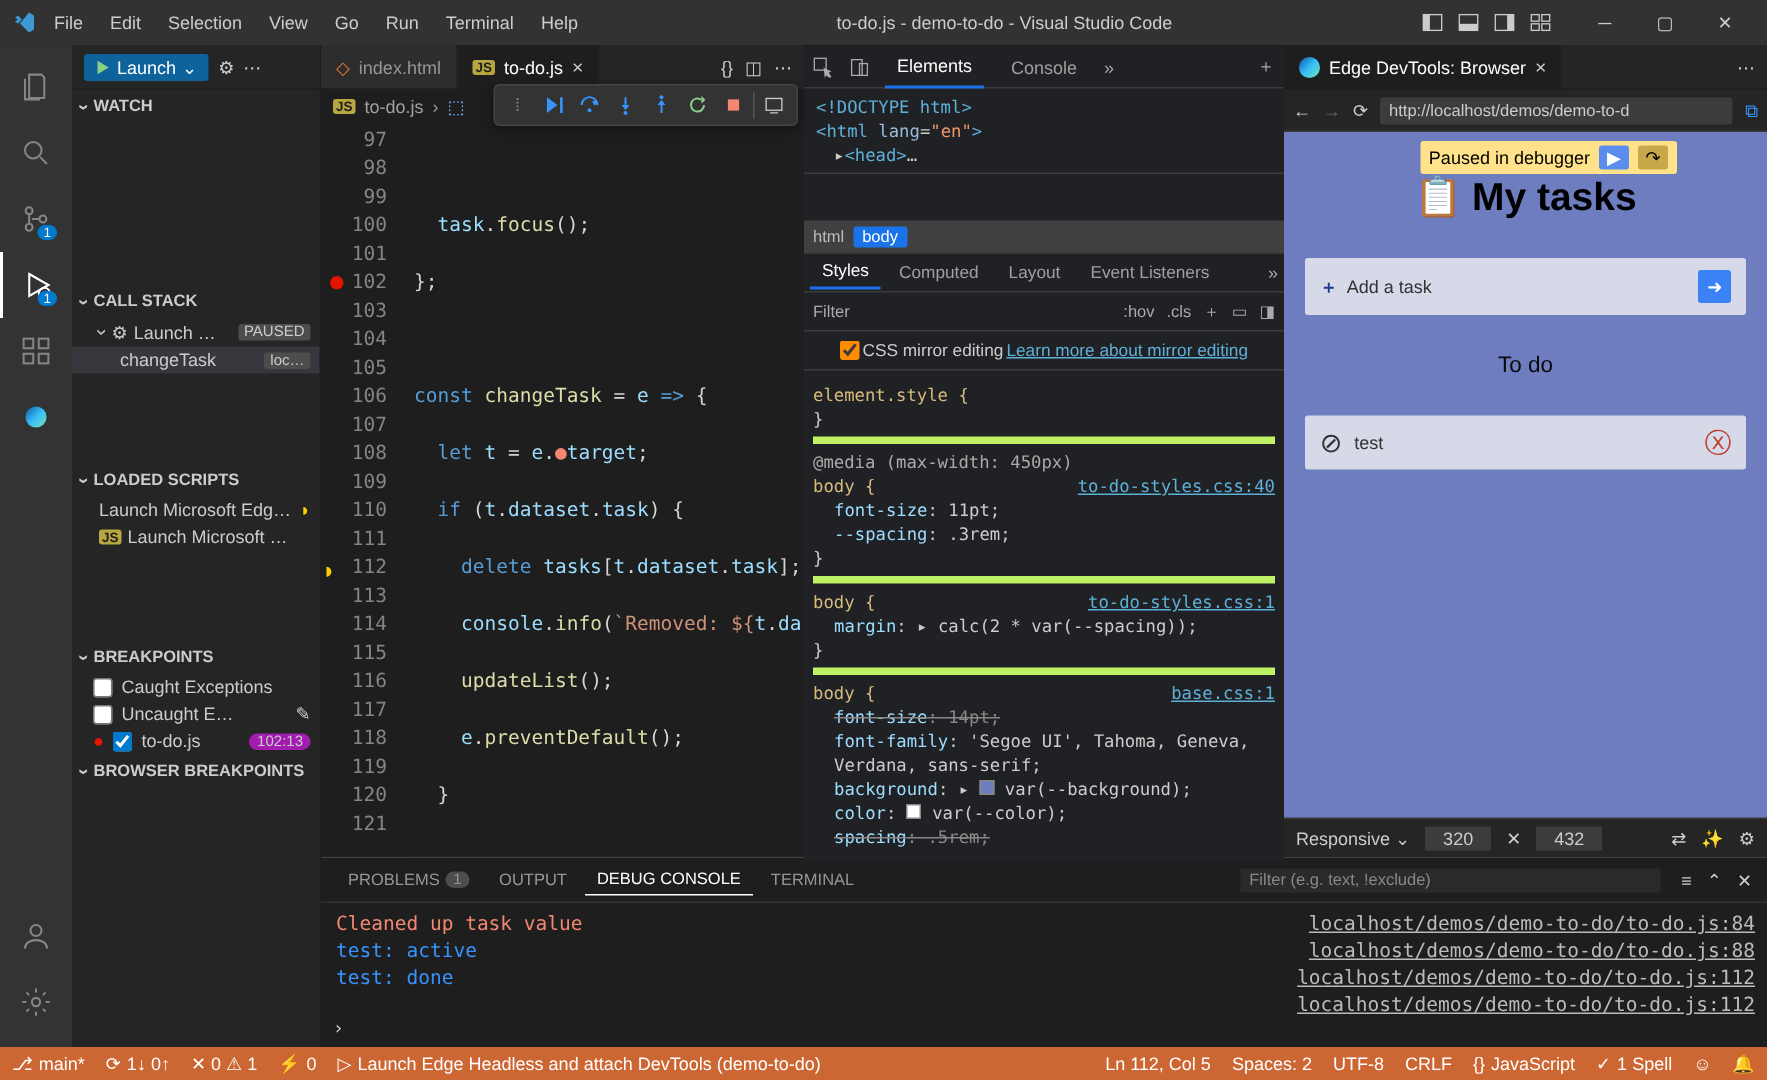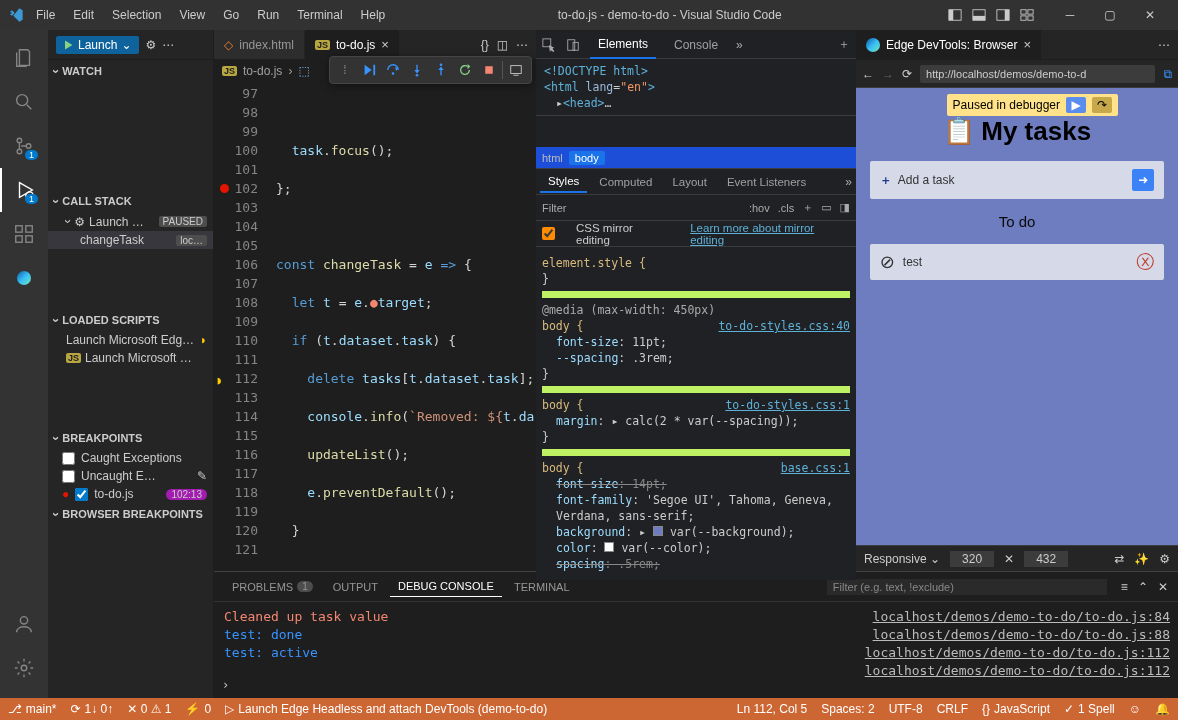--- a/index.html
+++ b/index.html
@@ -171,41 +171,41 @@
 
 
 .devtools { flex: 1; display: flex; flex-direction: column; background: #202124; font-size: 12px; }
 .dt-top { height: 28px; display: flex; align-items: center; border-bottom: 1px solid #3c3c3c; padding: 0 6px; gap: 10px; }
 .dt-top .dtab { padding: 6px 8px; cursor: pointer; color: #a0a0a0; }
 .dt-top .dtab.active { color: #fff; border-bottom: 2px solid #1a73e8; }
 .dt-dom { padding: 4px 8px; font-family: Consolas, monospace; font-size: 11.5px; line-height: 16px; color: #ccc; border-bottom: 1px solid #3c3c3c; }
 .dt-dom .tag { color: #5db0d7; }
 .dt-dom .attr { color: #9bbbdc; }
 .dt-dom .val { color: #f29766; }
-.dt-crumb { height: 22px; background: #1d4ed8; display: flex; align-items: center; padding: 0 6px; font-size: 11px; gap: 6px; color: #bbb; border-bottom: 1px solid #3c3c3c; margin-top: 31px; }
+.dt-crumb { height: 22px; background: #404040; display: flex; align-items: center; padding: 0 6px; font-size: 11px; gap: 6px; color: #bbb; border-bottom: 1px solid #3c3c3c; margin-top: 31px; }
 .dt-crumb .sel { background: #1a73e8; color: #fff; padding: 1px 6px; border-radius: 2px; }
 .dt-styles-tabs { height: 26px; display: flex; align-items: center; border-bottom: 1px solid #3c3c3c; gap: 4px; padding: 0 4px; }
 .dt-styles-tabs .stab { padding: 4px 8px; color: #a0a0a0; cursor: pointer; font-size: 11.5px; }
 .dt-styles-tabs .stab.active { color: #fff; border-bottom: 2px solid #1a73e8; }
 .dt-filter { height: 26px; display: flex; align-items: center; border-bottom: 1px solid #3c3c3c; padding: 0 6px; gap: 8px; font-size: 11px; color: #aaa; }
-.dt-mirror { height: 26px; display: flex; align-items: center; gap: 21px; padding: 0 6px; border-bottom: 1px solid #3c3c3c; font-size: 11.5px; }
+.dt-mirror { height: 26px; display: flex; align-items: center; gap: 2px; padding: 0 6px; border-bottom: 1px solid #3c3c3c; font-size: 11.5px; justify-content: center; }
 .dt-mirror a { color: #5db0d7; text-decoration: underline; }
 .dt-rules { flex: 1; overflow: auto; padding: 4px 6px; font-family: Consolas, monospace; font-size: 11.5px; line-height: 16px; }
 .dt-rules .src { color: #5db0d7; text-decoration: underline; float: right; }
 .dt-rules .sel2 { color: #d7ba7d; }
 .dt-rules .prop2 { color: #9cdcfe; }
 .dt-rules .val2 { color: #ccc; }
 .dt-rules .strike { text-decoration: line-through; color: #888; }
-.dt-rule-block { border-bottom: 7px solid #bef264; padding: 4px 0; }
+.dt-rule-block { border-bottom: 5px solid #bef264; padding: 4px 0; }
 
 
 .browser-panel { flex: 1; display: flex; flex-direction: column; background: #252526; }
 .browser-nav { height: 28px; display: flex; align-items: center; gap: 8px; padding: 0 6px; border-bottom: 1px solid #3c3c3c; }
 .url-bar { flex: 1; background: #3c3c3c; color: #ccc; padding: 3px 6px; font-size: 11px; overflow: hidden; border-radius: 2px; }
-.bp-page { flex: 1; background: #6d7dc0; display: flex; flex-direction: column; align-items: center; padding: 10px 6px; gap: 14px; position: relative; }
+.bp-page { flex: 1; background: #6d7dc0; display: flex; flex-direction: column; align-items: center; padding: 10px 6px; gap: 25px; position: relative; }
 .paused-banner { position: absolute; top: 6px; right: 60px; background: #ffe28a; color: #000; padding: 3px 6px; font-size: 12px; display: flex; align-items: center; gap: 6px; border-radius: 2px; }
 .paused-banner .pb-btn { background: #5a8dee; width: 20px; height: 16px; display: inline-flex; align-items: center; justify-content: center; border-radius: 2px; }
 .page-title { font-size: 26px; font-weight: bold; color: #000; display: flex; align-items: center; gap: 6px; margin-top: 18px;}
 .add-box { width: 95%; background: #d6d9e8; display: flex; align-items: center; padding: 8px 10px; border-radius: 2px; color: #333; gap: 6px; }
 .add-box .go { margin-left: auto; width: 22px; height: 22px; background: #3b82f6; border-radius: 2px; display:flex;align-items:center;justify-content:center;color:#fff; }
 .section-label { color: #0a0a0a; font-size: 15px; }
 .task-item { width: 95%; background: #d6d9e8; display: flex; align-items: center; padding: 6px 10px; border-radius: 2px; color: #333; gap: 8px; }
 .task-item .del { margin-left: auto; color: #c0392b; font-size: 18px; }
 
 .responsive-bar { height: 26px; background: #252526; border-top: 1px solid #3c3c3c; display: flex; align-items: center; gap: 10px; padding: 0 8px; font-size: 12px; color: #ccc; }
@@ -732,22 +732,22 @@
         <div class="panel-filter">Filter (e.g. text, !exclude)</div>
         <div class="panel-actions">
           <span>≡</span>
           <span>⌃</span>
           <span>✕</span>
         </div>
       </div>
       <div class="console-body">
         <div class="console-lines">
           <div class="l-err">Cleaned up task value</div>
+          <div class="l-info">test: active</div>
           <div class="l-info">test: done</div>
-          <div class="l-info">test: active</div>
         </div>
         <div class="console-src">
           <div>localhost/demos/demo-to-do/to-do.js:84</div>
           <div>localhost/demos/demo-to-do/to-do.js:88</div>
           <div>localhost/demos/demo-to-do/to-do.js:112</div>
           <div>localhost/demos/demo-to-do/to-do.js:112</div>
         </div>
       </div>
       <div class="console-prompt">›</div>
     </div>

